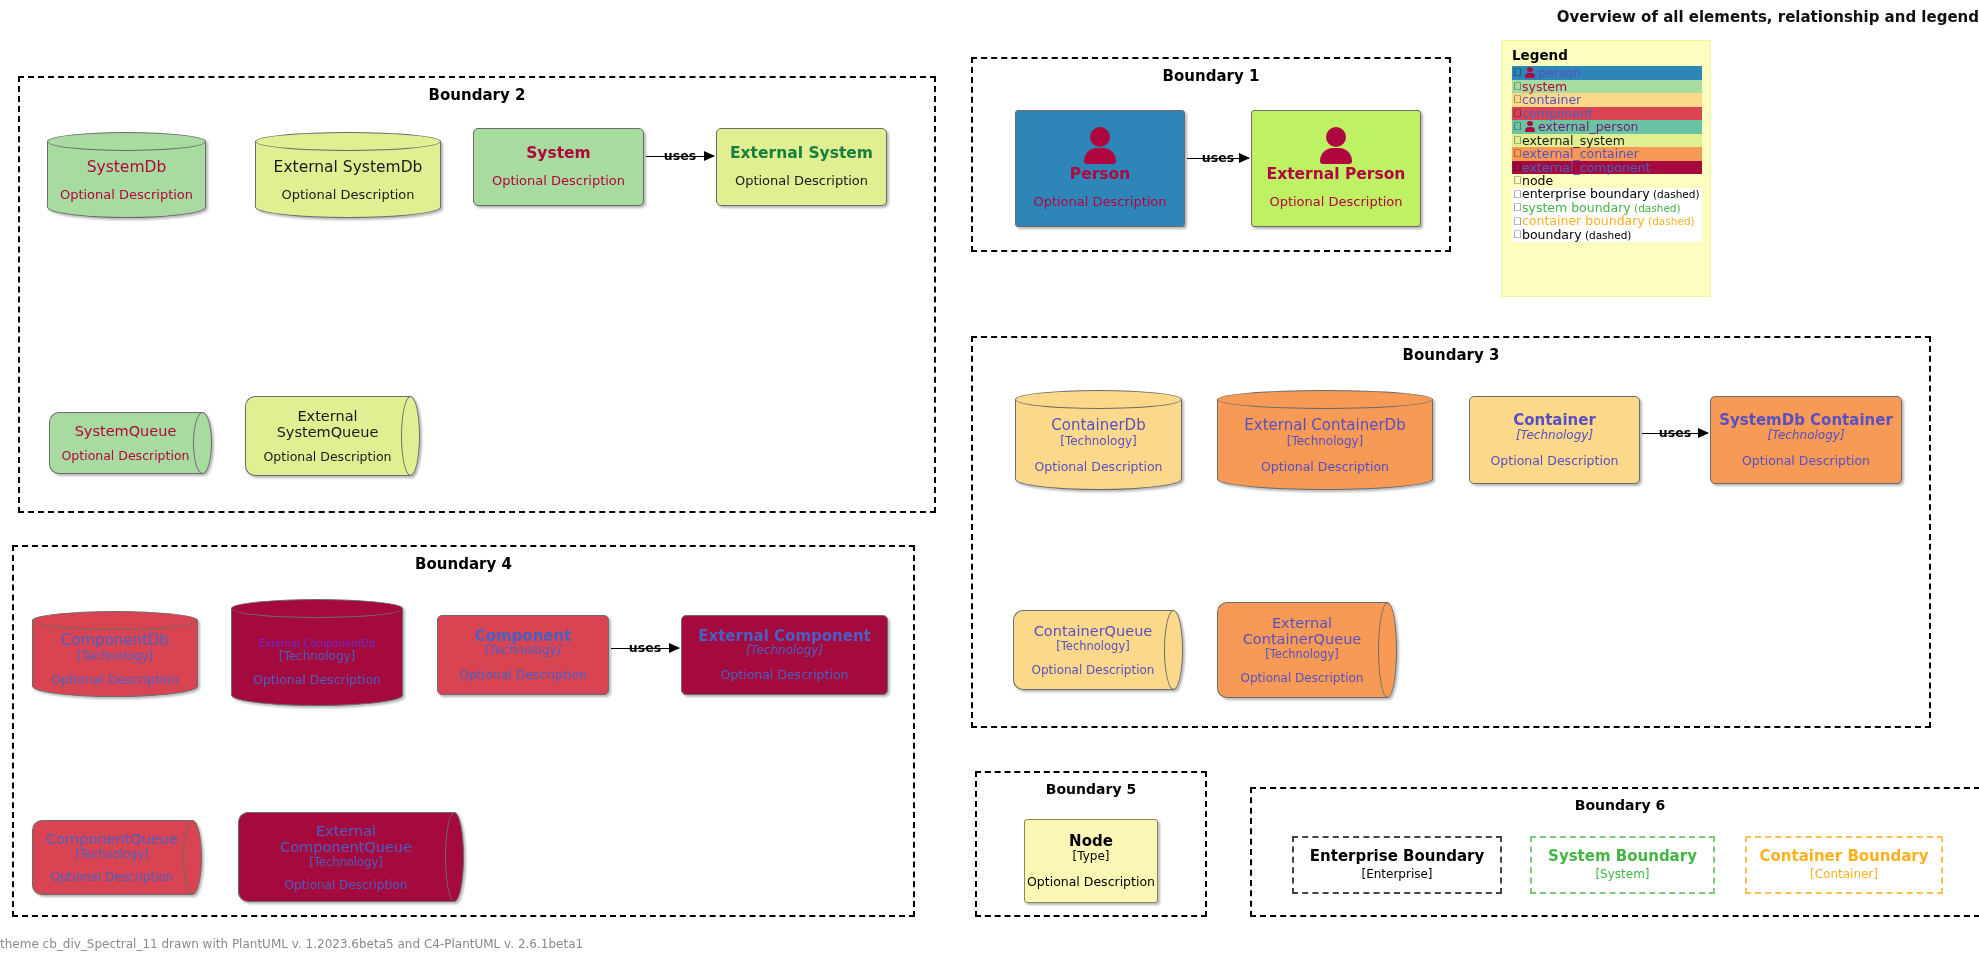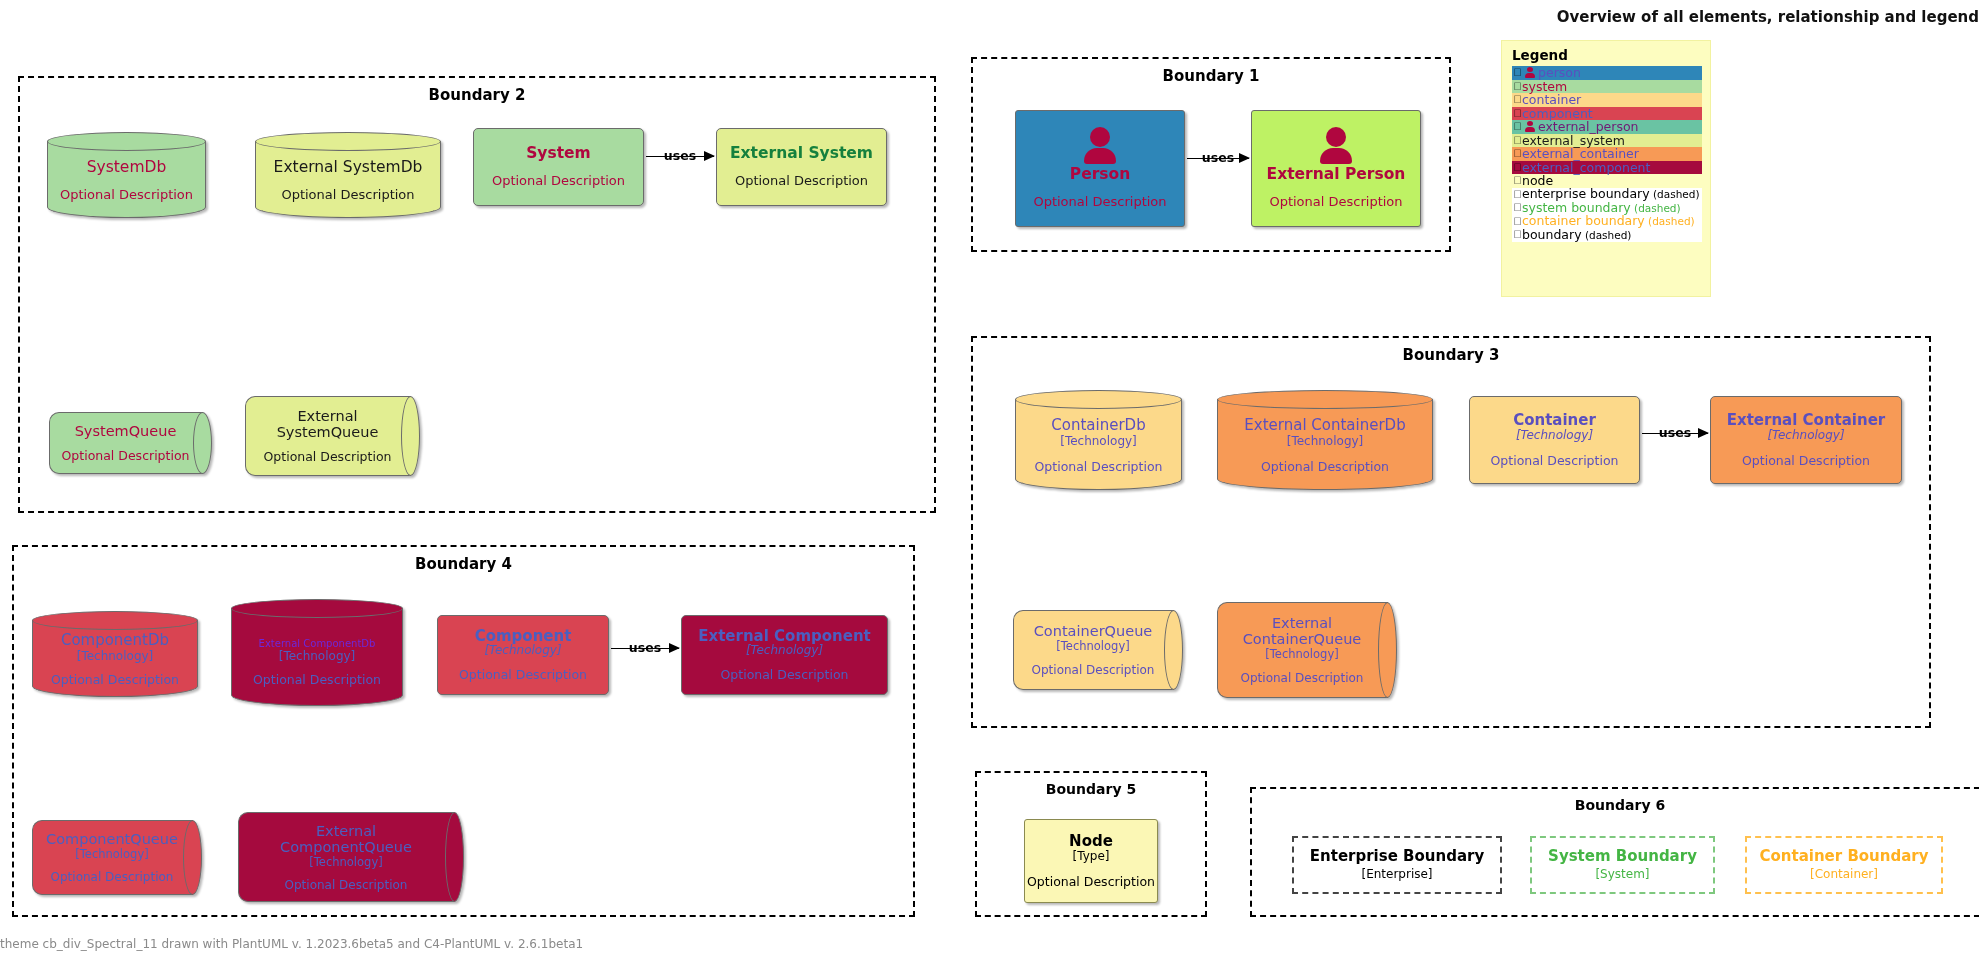--- a/index.html
+++ b/index.html
@@ -285,21 +285,21 @@
   <div class="desc" style="font-size:12.5px;color:#5a4fbf;margin-top:11px;">Optional Description</div>
 </div>
 
 <div class="rel" style="left:1642px;top:417px;width:66px;height:32px;">
   <div class="line"></div>
   <div class="head"></div>
   <div class="lbl">uses</div>
 </div>
 
 <div class="el box" style="left:1710px;top:396px;width:192px;height:88px;background:#f79a56;">
-  <div class="name" style="font-size:15px;color:#5a4fbf;">External Container</div>
+  <div class="name" style="font-size:15px;color:#5a4fbf;">SystemDb Container</div>
   <div class="tech" style="font-size:12px;color:#5a4fbf;">[Technology]</div>
   <div class="desc" style="font-size:12.5px;color:#5a4fbf;margin-top:11px;">Optional Description</div>
 </div>
 
 <div class="qu" style="left:1013px;top:610px;width:170px;height:80px;">
   <div class="qbody" style="background:#fcd98a;"></div>
   <div class="qcap" style="background:#fcd98a;"></div>
   <div class="qtxt">
     <div class="name" style="font-size:14.5px;color:#5a4fbf;">ContainerQueue</div>
     <div class="tech" style="font-size:11.5px;color:#5a4fbf;">[Technology]</div>

